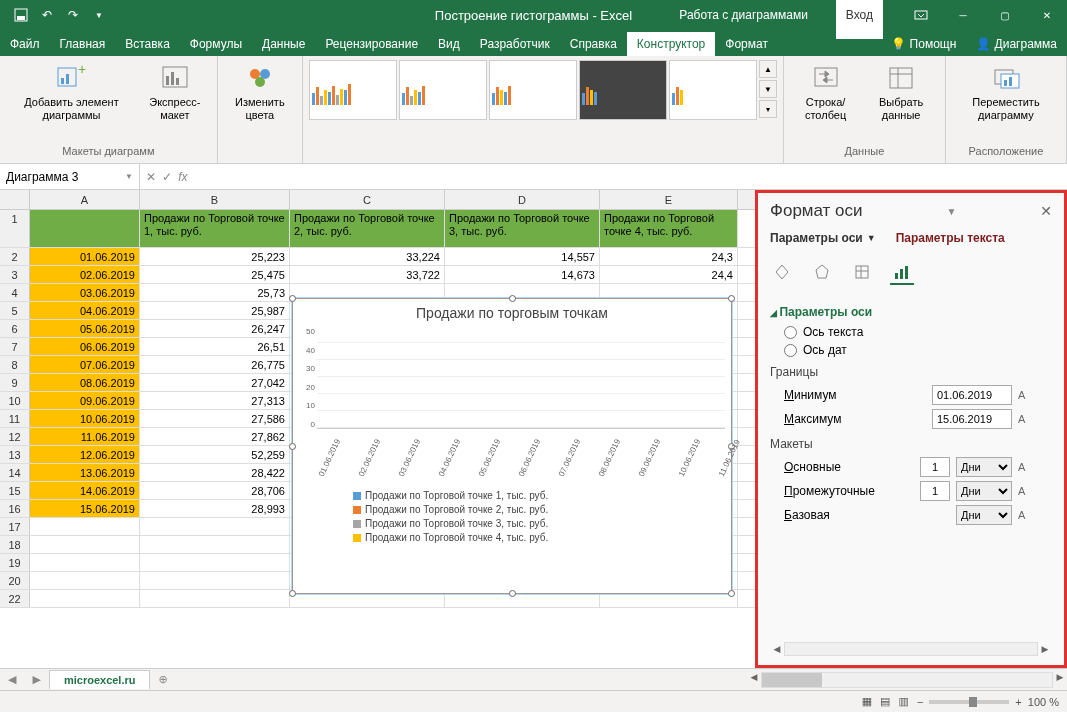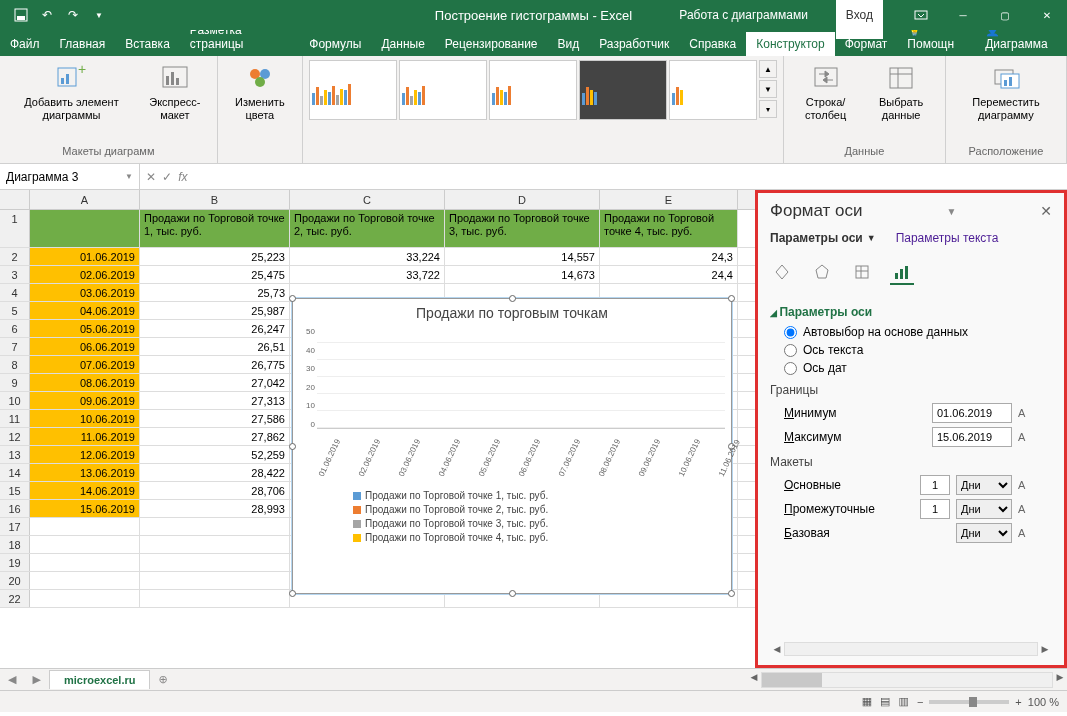--- a/index.html
+++ b/index.html
@@ -150,21 +150,20 @@
     <div class="win-btn">─</div>
     <div class="win-btn">▢</div>
     <div class="win-btn">✕</div>
   </div>
 </div>
 
 <div class="tabs">
   <div class="tab">Файл</div>
   <div class="tab">Главная</div>
   <div class="tab">Вставка</div>
-  <div class="tab">Разметка страницы</div>
   <div class="tab">Формулы</div>
   <div class="tab">Данные</div>
   <div class="tab">Рецензирование</div>
   <div class="tab">Вид</div>
   <div class="tab">Разработчик</div>
   <div class="tab">Справка</div>
   <div class="tab contextual-active">Конструктор</div>
   <div class="tab contextual-tab">Формат</div>
   <div class="right-tabs">
     <div class="tab">💡 <span>Помощн</span></div>
@@ -658,21 +657,21 @@
     <div class="pane-head">
       <h2>Формат оси</h2>
       <span style="font-size:10px;color:#888">▼</span>
       <span class="x">✕</span>
     </div>
     <div class="pane-tabs">
       <div class="pt">
           <span>Параметры оси</span> 
           <span style="font-size:9px">▼</span>
         </div>
-      <div class="pt" style="font-weight:normal;color:#4c1d95">Параметры текста</div>
+      <div class="pt" style="font-weight:bold;color:#7f1d1d">Параметры текста</div>
     </div>
     <div class="icon-row">
       <div class="ic">
           <svg width="18" height="18">
             <path d="M9 2 L15 9 L9 16 L3 9 Z" fill="none" stroke="#888"></path>
           </svg>
         </div>
       <div class="ic">
           <svg width="18" height="18">
             <polygon points="9,2 15,7 13,15 5,15 3,7" fill="none" stroke="#888"></polygon>
@@ -688,24 +687,20 @@
       <div class="ic active">
           <svg width="18" height="18">
             <rect x="2" y="10" width="3" height="6" fill="#217346"></rect>
             <rect x="7" y="6" width="3" height="10" fill="#217346"></rect>
             <rect x="12" y="3" width="3" height="13" fill="#217346"></rect>
           </svg>
         </div>
     </div>
     <div class="pane-scroll">
       <div class="section-title">Параметры оси</div>
-      <div class="radio-row">
-          <input type="radio" checked="" style="">
-          <span>Автовыбор на основе данных</span>
-        </div>
       <div class="radio-row">
           <input type="radio" style="">
           <span>Ось текста</span>
         </div>
       <div class="radio-row">
           <input type="radio" style="">
           <span>Ось дат</span>
         </div>
       <div class="field-label">Границы</div>
       <div class="form-row">

